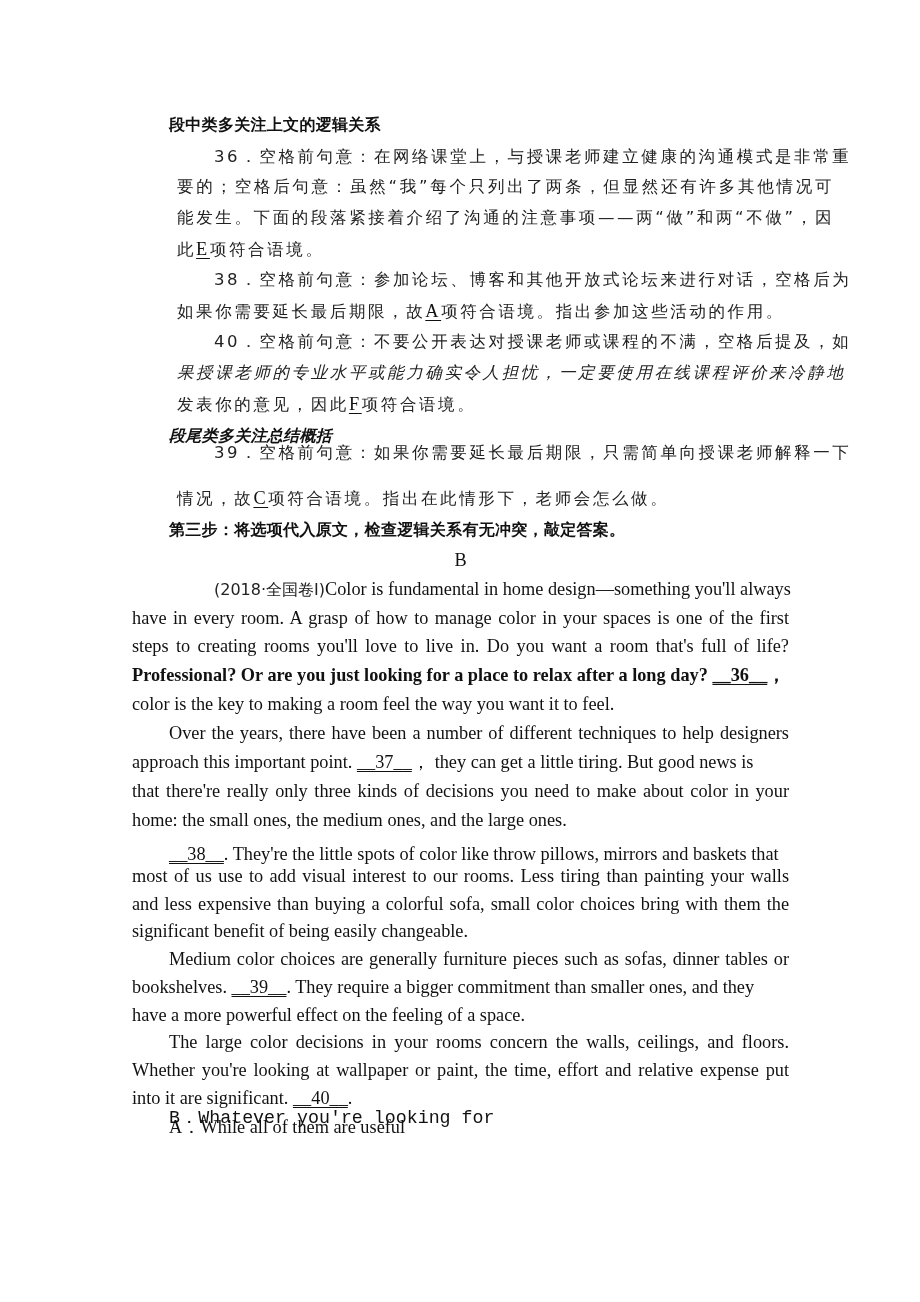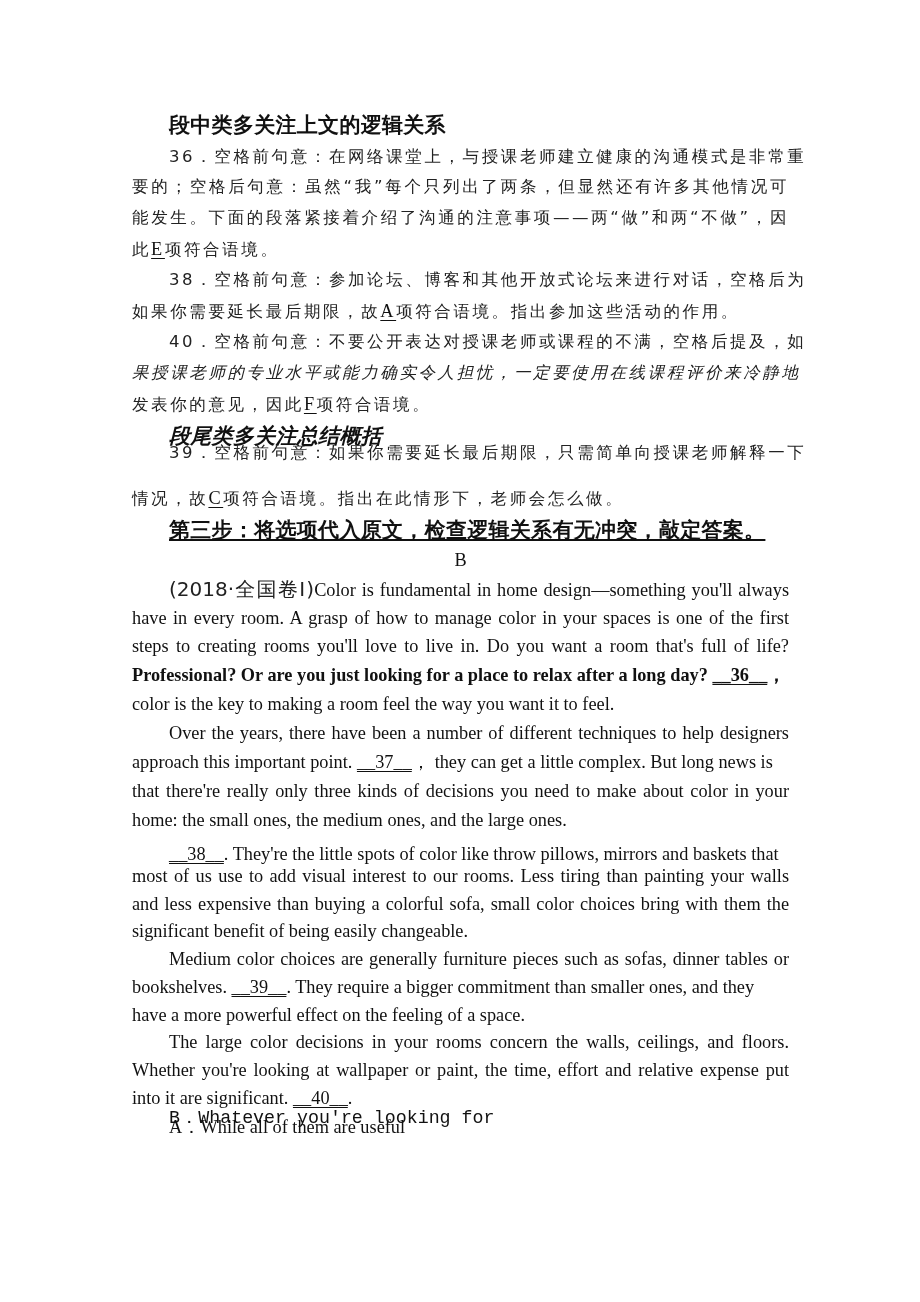--- a/index.html
+++ b/index.html
@@ -1,20 +1,20 @@
 <!DOCTYPE html>
 <html><head>
   <meta charset="utf-8">
   <style>
     html, body { margin: 0; padding: 0; background: #ffffff; }
     body { width: 920px; height: 1302px; position: relative; overflow: hidden; color: #111; }
     .page { position: absolute; left: 132px; top: 108px; width: 657px; }
     .line { position: absolute; left: 0; white-space: nowrap; font-family: "Liberation Serif", "DejaVu Serif", serif; font-size: 18px; line-height: 28px; }
-    .cn { font-family: "DejaVu Sans", sans-serif; font-size: 16.5px; letter-spacing: 2.6px; color: #222; }
-    .cnb { font-family: "DejaVu Sans", sans-serif; font-size: 21px; font-weight: bold; letter-spacing: 0.3px; color: #111; }
+    .cn { font-family: "DejaVu Sans", sans-serif; font-size: 16.5px; letter-spacing: 2.6px; color: #222; margin-left: 45px; }
+    .cnb { font-family: "DejaVu Sans", sans-serif; font-size: 16px; font-weight: bold; letter-spacing: 0.3px; color: #111; }
     .en { font-family: "Liberation Serif", serif; font-size: 18.3px; color: #111; }
     .justify { width: 657px; text-align: justify; text-align-last: justify; }
     .u { text-decoration: underline; text-underline-offset: 3px; }
     .blank { text-decoration: underline; text-underline-offset: 3px; }
     .ind { padding-left: 37px; }
   </style>
 </head>
 <body>
 
 <div class="page">
@@ -39,39 +39,39 @@
     <span>发表你的意见，因此</span><span class="en u">F</span><span>项符合语境。</span>
   </div>
 
   <div class="line cnb ind" style="top:314px;font-style:italic;">段尾类多关注总结概括</div>
 
   <div class="line cn justify ind" style="top:331px; width:620px;">39．空格前句意：如果你需要延长最后期限，只需简单向授课老师解释一下</div>
   <div class="line cn" style="top:376px;">
     <span>情况，故</span><span class="en u">C</span><span>项符合语境。指出在此情形下，老师会怎么做。</span>
   </div>
 
-  <div class="line cnb ind" style="top:408px;text-decoration:underline;">第三步：将选项代入原文，检查逻辑关系有无冲突，敲定答案。</div>
+  <div class="line cnb ind" style="top:408px;">第三步：将选项代入原文，检查逻辑关系有无冲突，敲定答案。</div>
 
   <div class="line en" style="top:438px; left:0; width:657px; text-align:center;">B</div>
 
   <div class="line en justify ind" style="top:467px; width:620px;">
-    <span class="cn" style="letter-spacing:0; font-size:20px;">(2018·全国卷Ⅰ)</span><span>Color is fundamental in home design—something you'll always</span>
+    <span class="cn" style="letter-spacing:0; font-size:16px;">(2018·全国卷Ⅰ)</span><span>Color is fundamental in home design—something you'll always</span>
   </div>
   <div class="line en justify" style="top:496px;">have in every room. A grasp of how to manage color in your spaces is one of the first</div>
   <div class="line en justify" style="top:524px;">steps to creating rooms you'll love to live in. Do you want a room that's full of life?</div>
   <div class="line en" style="top:553px;font-weight:bold;">
     <span>Professional? Or are you just looking for a place to relax after a long day?</span>
     <span class="blank">__36__</span><span>，</span>
   </div>
   <div class="line en" style="top:582px;">color is the key to making a room feel the way you want it to feel.</div>
 
   <div class="line en justify ind" style="top:611px; width:620px;">Over the years, there have been a number of different techniques to help designers</div>
   <div class="line en" style="top:640px;">
     <span>approach this important point.</span>
-    <span class="blank">__37__</span><span>，  they can get a little complex. But long news is</span>
+    <span class="blank">__37__</span><span>，  they can get a little tiring. But good news is</span>
   </div>
   <div class="line en justify" style="top:669px;">that there're really only three kinds of decisions you need to make about color in your</div>
   <div class="line en" style="top:698px;">home: the small ones, the medium ones, and the large ones.</div>
 
   <div class="line en ind" style="top:732px;">
     <span class="blank">__38__</span><span>. They're the little spots of color like throw pillows, mirrors and baskets that</span>
   </div>
   <div class="line en justify" style="top:754px;">most of us use to add visual interest to our rooms. Less tiring than painting your walls</div>
   <div class="line en justify" style="top:782px;">and less expensive than buying a colorful sofa, small color choices bring with them the</div>
   <div class="line en" style="top:809px;">significant benefit of being easily changeable.</div>

